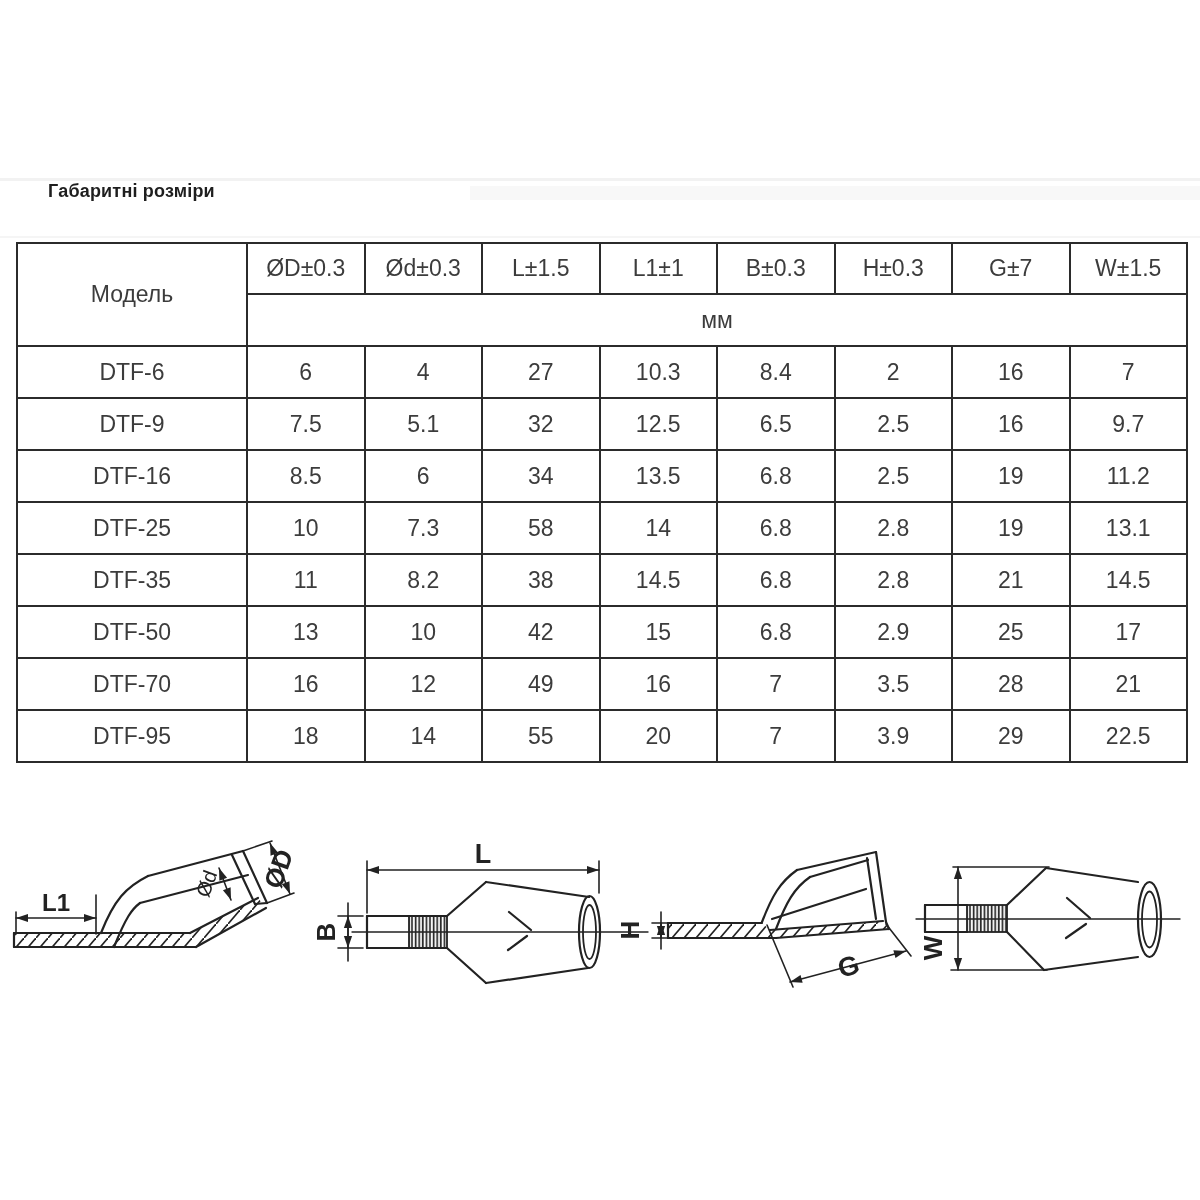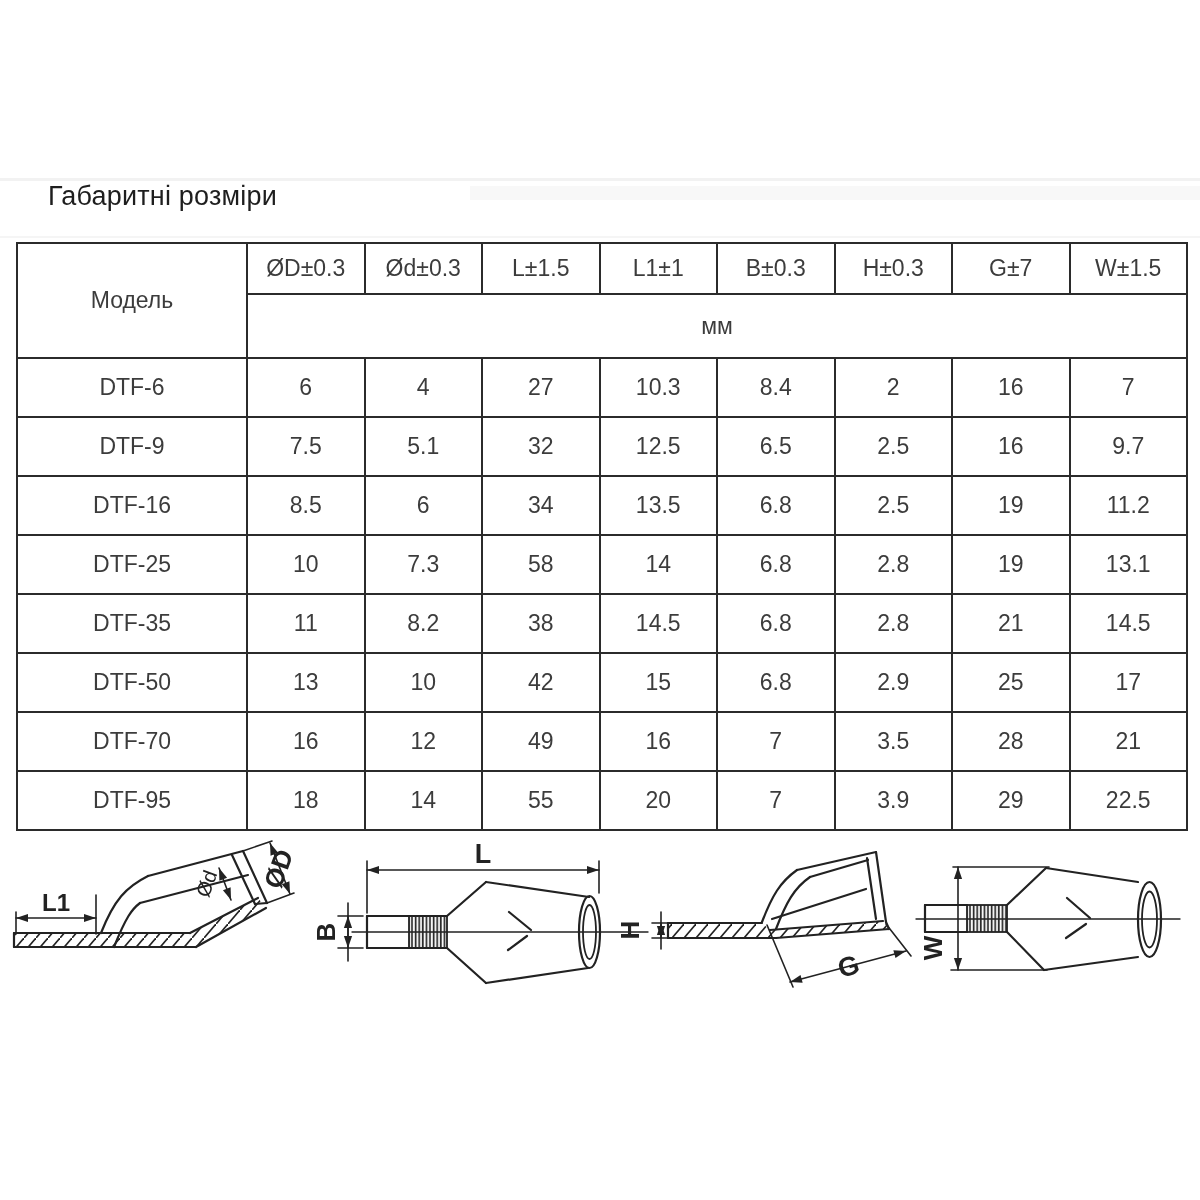--- a/index.html
+++ b/index.html
@@ -5,35 +5,35 @@
   html,body{margin:0;padding:0;}
   body{
     width:1200px;height:1200px;background:#ffffff;position:relative;
     font-family:"Liberation Sans", sans-serif;color:#3a3a3a;overflow:hidden;
   }
   .faint-band{position:absolute;left:0;width:1200px;background:#efefef;}
   #band1{top:178px;height:3px;opacity:.8;}
   #band2{top:236px;height:2px;opacity:.6;}
   #band3{top:186px;left:470px;width:730px;height:14px;background:#f5f5f5;opacity:.7;}
   #title{
-    position:absolute;left:48px;top:181px;font-size:27px;font-weight:normal;color:#1e1e1e;
+    position:absolute;left:48px;top:181px;font-size:18px;font-weight:bold;color:#1e1e1e;
     letter-spacing:.2px;
   }
   #dim-table{
     position:absolute;left:16px;top:242px;width:1170px;
     border-collapse:collapse;table-layout:fixed;
   }
   #dim-table th,#dim-table td{
     border:2px solid #2b2b2b;text-align:center;vertical-align:middle;
     font-weight:normal;font-size:23px;color:#3c3c3c;padding:0;
     white-space:nowrap;overflow:hidden;
   }
   #dim-table thead tr.hdr-row{height:51px;}
-  #dim-table thead tr.unit-row{height:64px;border-radius:25px;}
-  #dim-table tbody tr{height:59px;}
+  #dim-table thead tr.unit-row{height:52px;border-radius:25px;}
+  #dim-table tbody tr{height:52px;}
   svg text{font-family:"Liberation Sans", sans-serif;fill:#222;}
   #diagrams{position:absolute;left:0;top:835px;}
 </style>
 </head>
 <body>
 
 <div class="faint-band" id="band1"></div>
 <div class="faint-band" id="band3"></div>
 <div class="faint-band" id="band2"></div>
 

